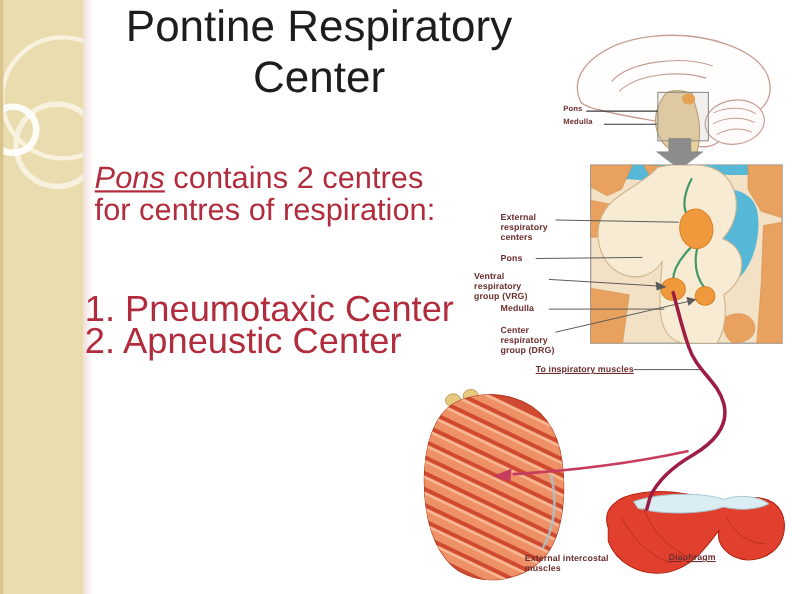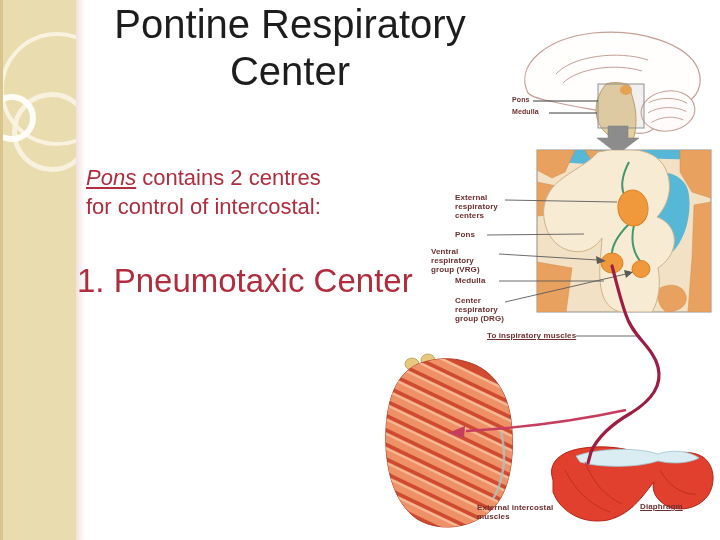--- a/index.html
+++ b/index.html
@@ -13,21 +13,21 @@
   .circle{position:absolute;border-radius:50%;}
   .c1{left:0px;top:32px;width:106px;height:106px;border:4px solid rgba(252,247,234,0.8);}
   .c2{left:12px;top:92px;width:70px;height:70px;border:5px solid rgba(250,243,226,0.9);}
   .c3{left:-12px;top:94px;width:36px;height:36px;border:6px solid rgba(255,255,255,0.9);}
   .seam{position:absolute;left:76px;top:0;width:9px;height:540px;
         background:linear-gradient(to right, rgba(228,186,186,0.45), rgba(255,255,255,0));}
   
   .title{position:absolute;left:90px;top:1px;width:400px;text-align:center;
          font-size:40px;line-height:47px;color:#1d1d1d;}
   
-  .lead{position:absolute;left:86px;top:163px;font-size:22px;line-height:29px;color:#b12d3d;}
+  .lead{position:absolute;left:86px;top:147px;font-size:28px;line-height:29px;color:#b12d3d;}
   .pons-word{font-style:italic;text-decoration:underline;}
   .rlist{position:absolute;left:77px;top:266px;font-size:33px;line-height:29px;color:#b12d3d;}
   
   .art{position:absolute;left:0;top:0;width:720px;height:540px;}
   
   .lbl{position:absolute;font-size:8px;line-height:9px;font-weight:700;color:#6d2f2f;letter-spacing:0.1px;}
   .lbl-xs{font-size:7px;line-height:8px;}
 </style>
 </head>
 <body>
@@ -42,24 +42,25 @@
   <div class="strip-edge"></div>
   <div class="seam"></div>
 
   <div class="title">
     <div>Pontine Respiratory</div>
     <div>Center</div>
   </div>
 
   <div class="lead">
     <div><span class="pons-word">Pons</span><span> contains 2 centres</span></div>
-    <div>for control of intercostal:</div>
+    <div>for centres of respiration:</div>
   </div>
   <div class="rlist">
     <div>1. Pneumotaxic Center</div>
+    <div>2. Apneustic Center</div>
   </div>
 
   <svg class="art" viewBox="0 0 720 540">
     <defs>
       <clipPath id="boxclip">
           <rect x="537" y="150" width="174" height="162"></rect>
         </clipPath>
       <clipPath id="ribclip">
         <path d="M 421 363 C 400 370 388 393 386 428 C 384 468 394 503 417 519 C 442 534 477 527 495 506 C 511 488 515 452 511 420 C 507 390 492 369 467 362 C 452 357 436 358 421 363 Z"></path>
       </clipPath>
@@ -170,15 +171,15 @@
   <div class="lbl lbl-xs" style="left:512px;top:108px;">Medulla</div>
 
   <div class="lbl" style="left:455px;top:193px;width:52px;">External respiratory centers</div>
   <div class="lbl" style="left:455px;top:230px;">Pons</div>
   <div class="lbl" style="left:431px;top:247px;width:56px;">Ventral respiratory group (VRG)</div>
   <div class="lbl" style="left:455px;top:276px;">Medulla</div>
   <div class="lbl" style="left:455px;top:296px;width:56px;">Center respiratory group (DRG)</div>
 
   <div class="lbl" style="left:487px;top:331px;width:100px;text-decoration:underline;">To inspiratory muscles</div>
   <div class="lbl" style="left:477px;top:503px;width:85px;">External intercostal muscles</div>
-  <div class="lbl" style="left:640px;top:502px;text-decoration:underline;">Diaphragm</div>
+  <div class="lbl" style="left:608px;top:502px;text-decoration:underline;">Diaphragm</div>
 
 </div>
 
 </body></html>

